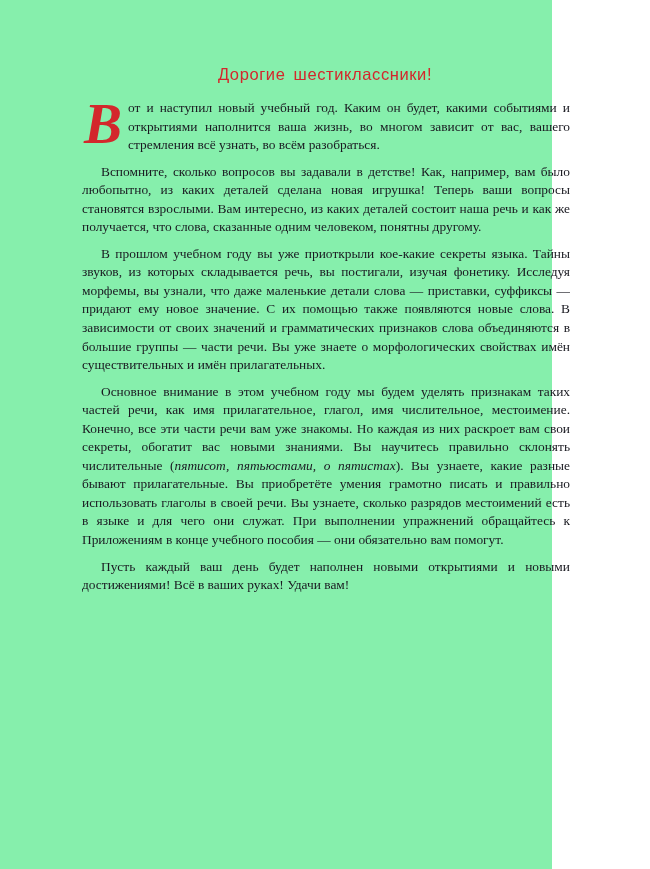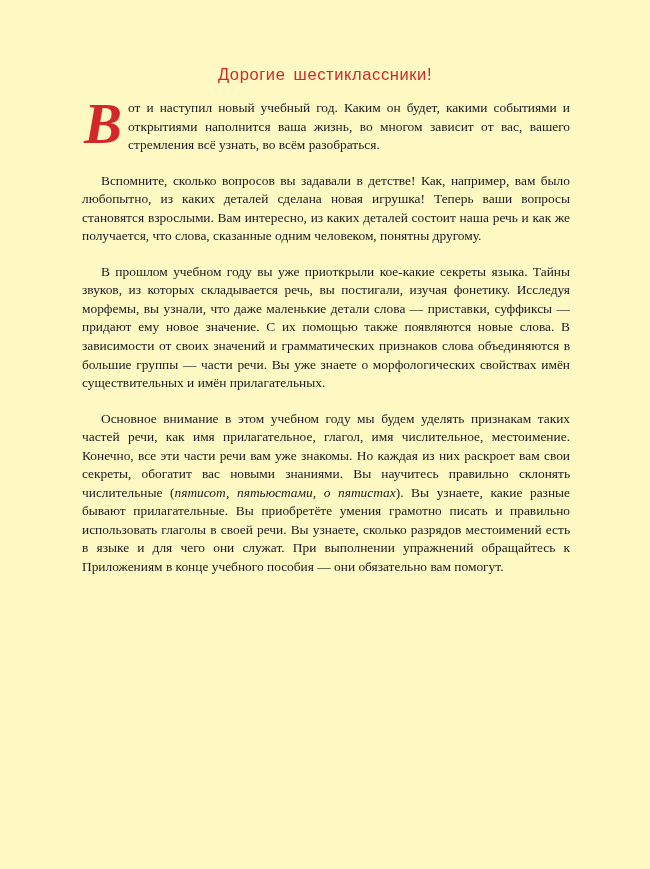--- a/index.html
+++ b/index.html
@@ -8,23 +8,23 @@
   }
   body {
     width: 650px;
     height: 869px;
     background: #ffffff;
     font-family: "Liberation Serif", "DejaVu Serif", serif;
     overflow: hidden;
   }
   .page {
     position: relative;
-    width: 650px;
+    width: 552px;
     height: 869px;
-    background: #fef9c3;
+    background: #86efac;
   }
   .page-title {
     position: absolute;
     left: 0;
     top: 64px;
     width: 650px;
     text-align: center;
     color: #d3272c;
     font-family: "Liberation Sans", "DejaVu Sans", sans-serif;
     font-size: 16.5px;
@@ -44,21 +44,21 @@
     color: #191920;
     font-size: 13.4px;
     line-height: 18.55px;
     text-align: justify;
     text-justify: inter-word;
     text-indent: 19px;
     hyphens: none;
     -webkit-hyphens: none;
   }
   .para + .para {
-    margin-top: 17px;
+    margin-top: 8px;
   }
   .para.first {
     text-indent: 0;
   }
   .para.first .dropcap {
     float: left;
     color: #d3272c;
     font-family: "Liberation Serif", "DejaVu Serif", serif;
     font-style: italic;
     font-weight: 700;
@@ -89,15 +89,18 @@
     </p>
 
     <p class="para">
       <span>В прошлом учебном году вы уже приоткрыли кое-какие секреты языка. Тайны звуков, из которых складывается речь, вы постигали, изучая фонетику. Исследуя морфемы, вы узнали, что даже маленькие детали слова — приставки, суффиксы — придают ему новое значение. С их помощью также появляются новые слова. В зависимости от своих значений и грамматических признаков слова объединяются в большие группы — части речи. Вы уже знаете о морфологических свойствах имён существительных и имён прилагательных.</span>
     </p>
 
     <p class="para">
       <span>Основное внимание в этом учебном году мы будем уделять признакам таких частей речи, как имя прилагательное, глагол, имя числительное, местоимение. Конечно, все эти части речи вам уже знакомы. Но каждая из них раскроет вам свои секреты, обогатит вас новыми знаниями. Вы научитесь правильно склонять числительные (</span><em>пятисот, пятьюстами, о пятистах</em><span>). Вы узнаете, какие разные бывают прилагательные. Вы приобретёте умения грамотно писать и правильно использовать глаголы в своей речи. Вы узнаете, сколько разрядов местоимений есть в языке и для чего они служат. При выполнении упражнений обращайтесь к Приложениям в конце учебного пособия — они обязательно вам помогут.</span>
     </p>
 
+    <p class="para">
+      <span>Пусть каждый ваш день будет наполнен новыми открытиями и новыми достижениями! Всё в ваших руках! Удачи вам!</span>
+    </p>
 
   </div>
 </div>
 
 </body></html>

